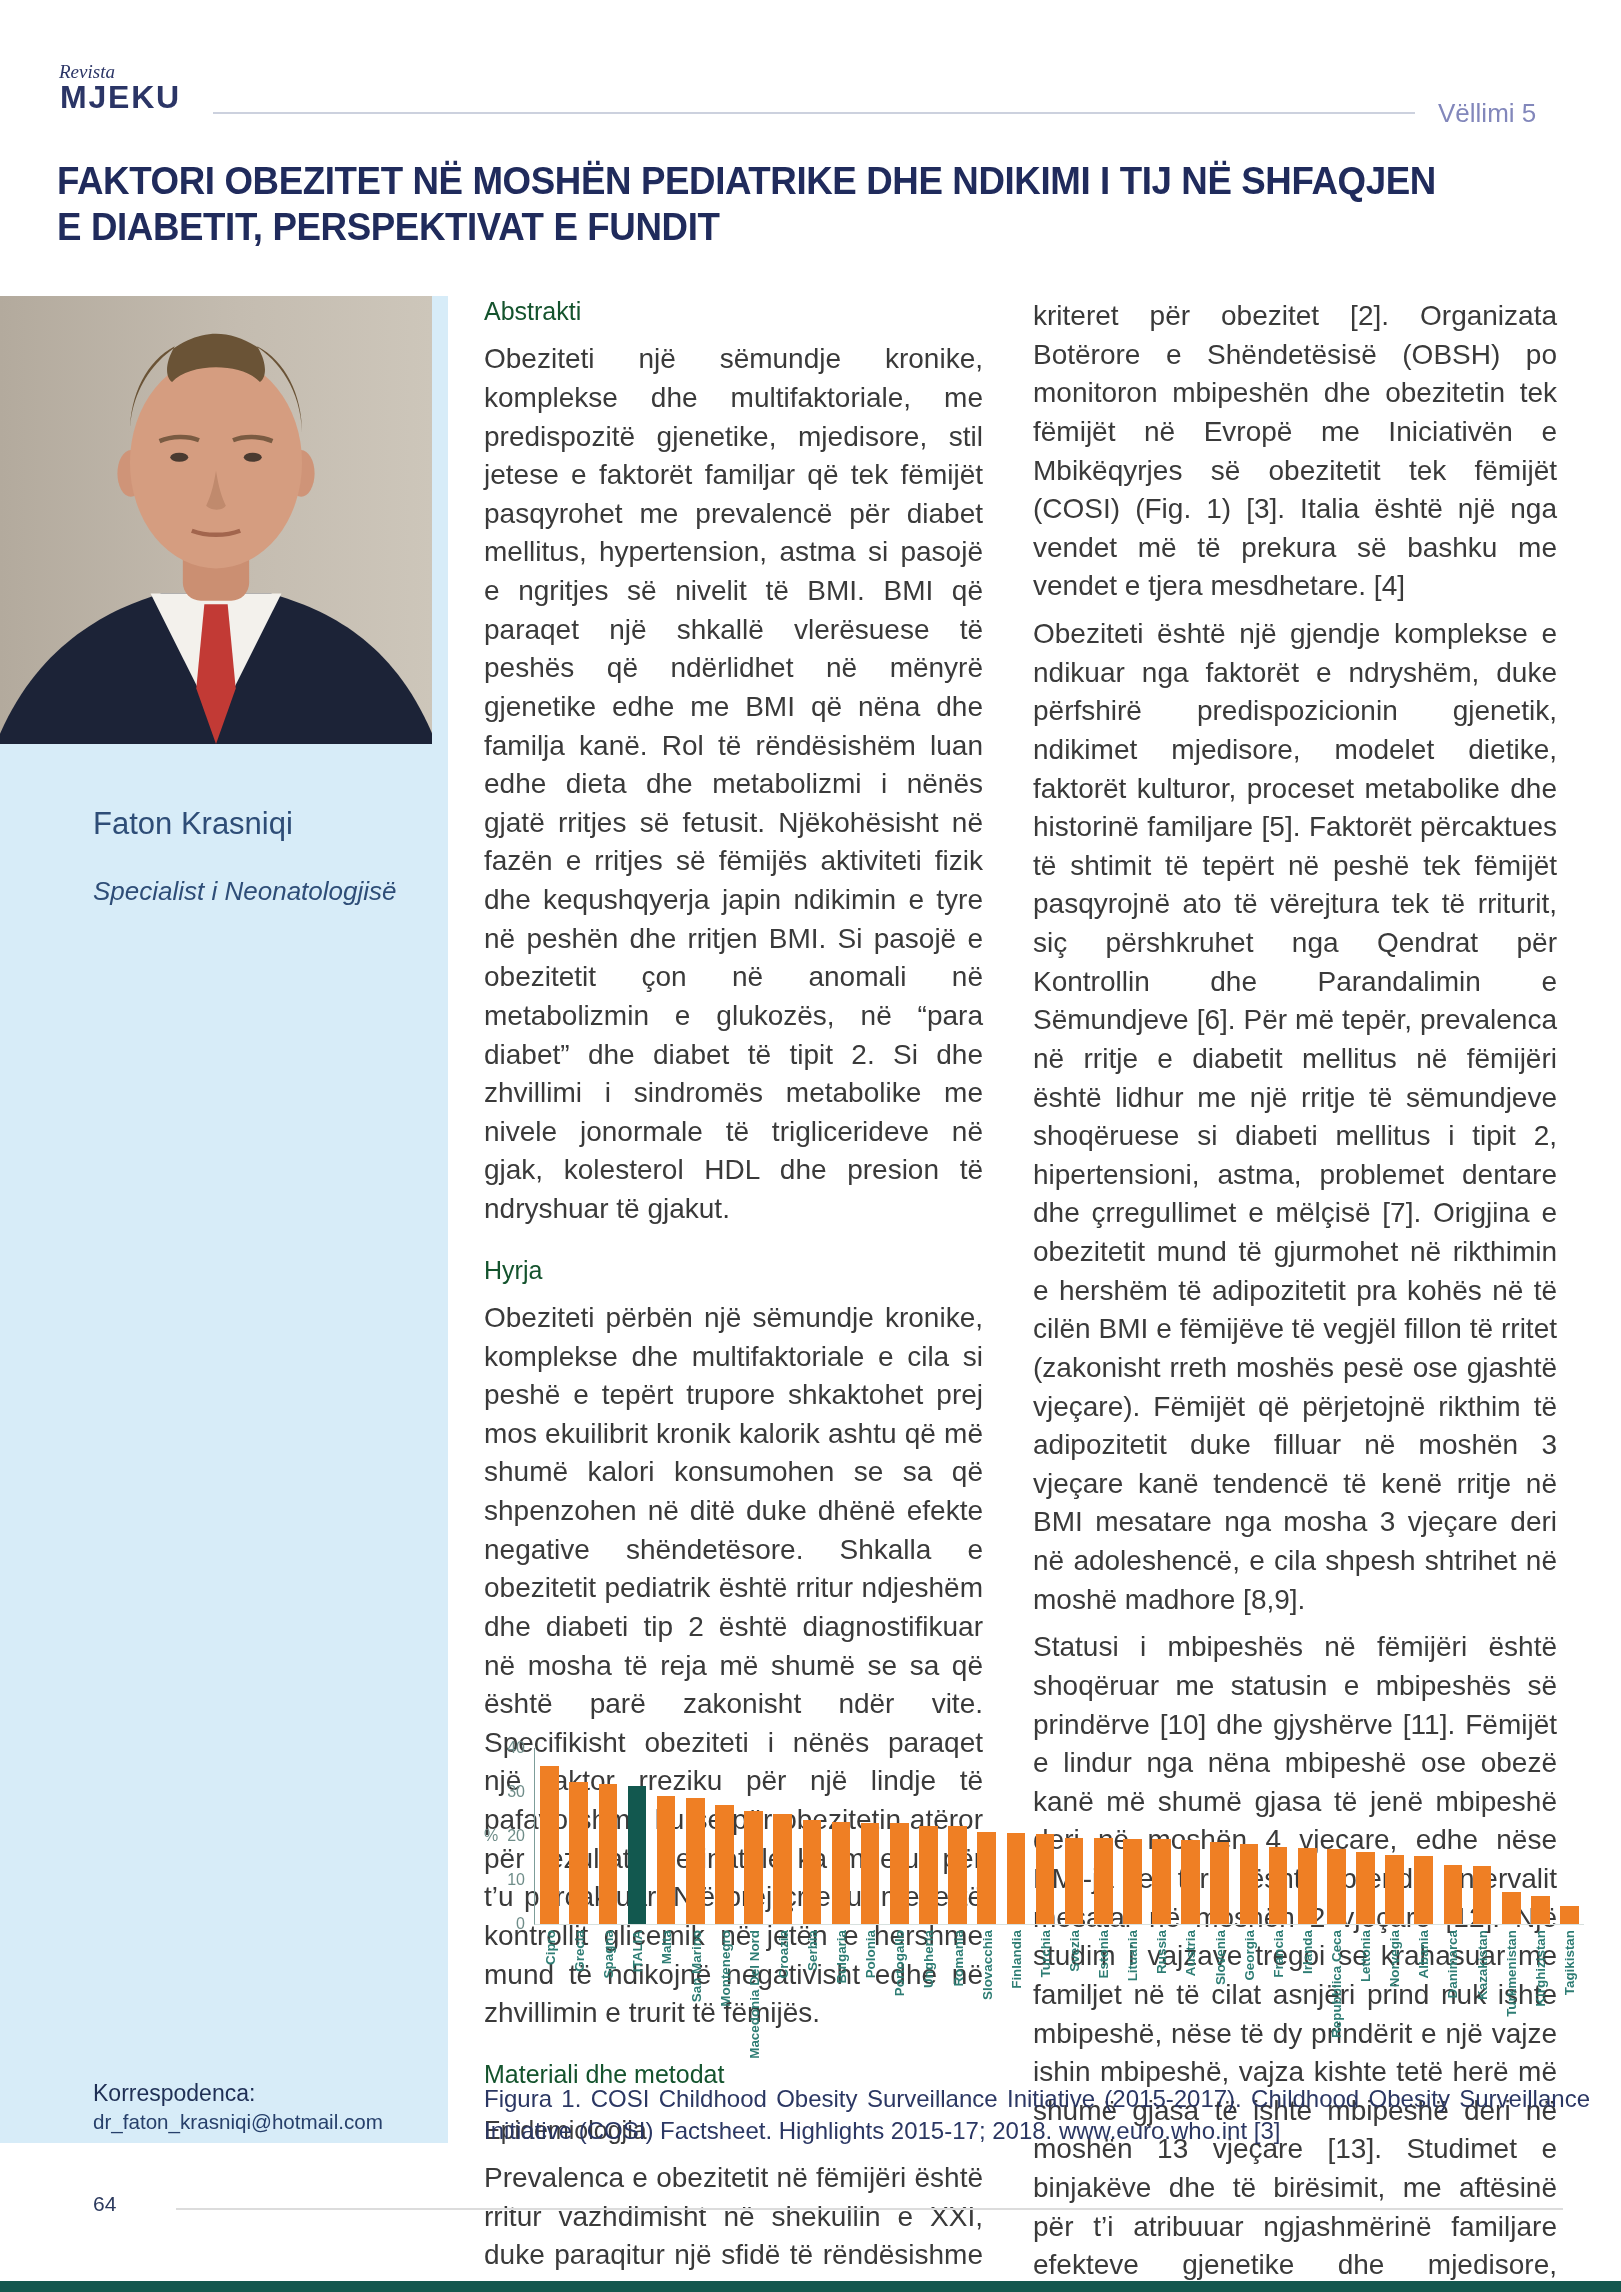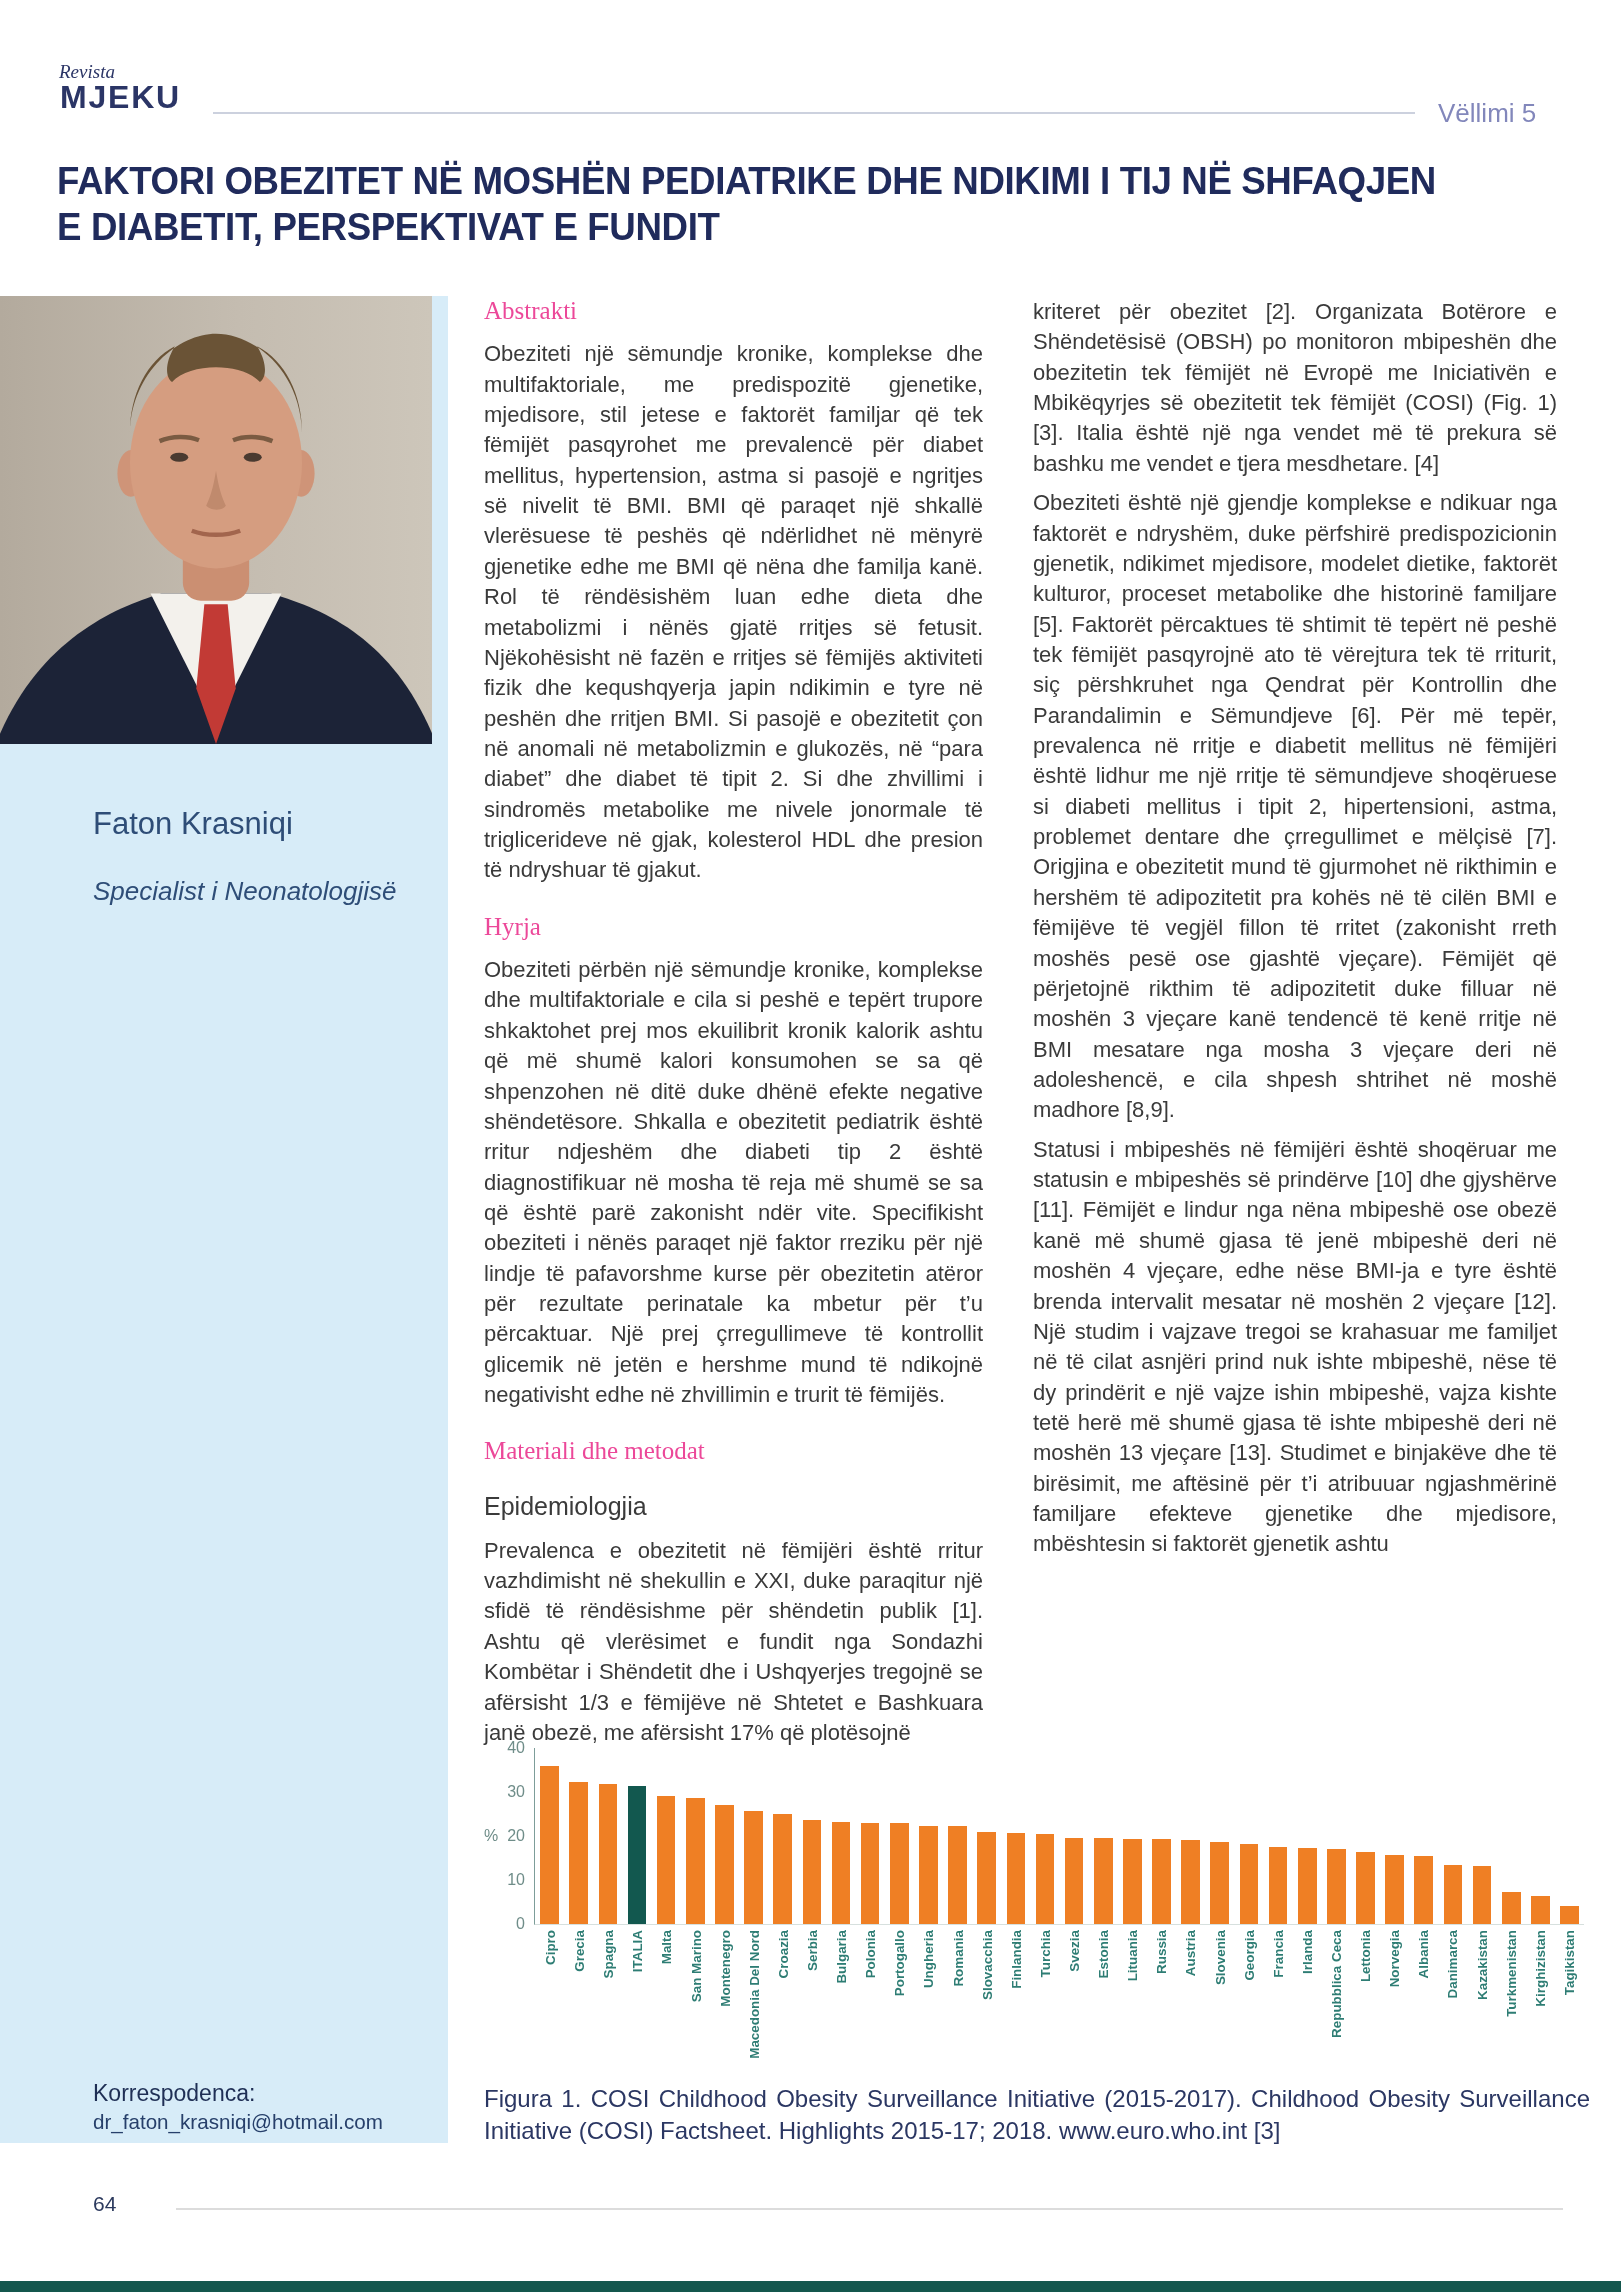--- a/index.html
+++ b/index.html
@@ -29,23 +29,23 @@
   .corr-email{position:absolute;left:93px;top:1814px;font-size:20.6px;color:#27406b;}
   .page-number{position:absolute;left:93px;top:2192px;font-size:21px;color:#2c3a5e;}
   .footer-rule{position:absolute;left:176px;top:2208px;width:1387px;height:1.8px;background:#dcdcdc;}
   .bottom-bar{position:absolute;left:0;bottom:0;width:100%;height:11.6px;background:#14574e;}
   
   .col{position:absolute;top:297px;text-align:justify;}
   .col-middle{left:484px;width:507px;}
   .col-right{left:1033px;width:532px;}
   .col .heading{font-size:25px;margin:27px 0 14.3px 0;}
   .col .heading:first-child{margin-top:0;}
-  .col .heading-blue{color:#ec4899;font-family:Liberation Serif, serif;}
+  .col .heading-blue{color:#14532d;}
   .col .heading-dark{color:#3b3b3b;}
-  .col .para{font-size:22px;line-height:1.38;margin:0 8px 9px 0;}
+  .col .para{font-size:28px;line-height:1.38;margin:0 8px 9px 0;}
   
   .chart{position:absolute;left:484px;top:1748px;width:1100px;}
   .chart-title{margin-left:56px;text-align:center;font-size:23px;font-weight:bold;color:#1b7e74;height:34px;}
   .chart-body{display:flex;}
   .y-axis{position:relative;width:50px;height:176px;}
   .ytick{position:absolute;right:9px;transform:translateY(50%);font-size:16px;color:#6f8d89;}
   .pct{position:absolute;left:0;bottom:50%;transform:translateY(50%);font-size:16px;color:#6f8d89;}
   .plot{position:relative;flex:1;height:176px;border-left:1.8px solid #7d9d99;border-bottom:0.9px solid #d7e0de;}
   .bars{display:flex;align-items:flex-end;height:100%;}
   .bar-slot{flex:1;display:flex;justify-content:center;align-items:flex-end;height:100%;}

